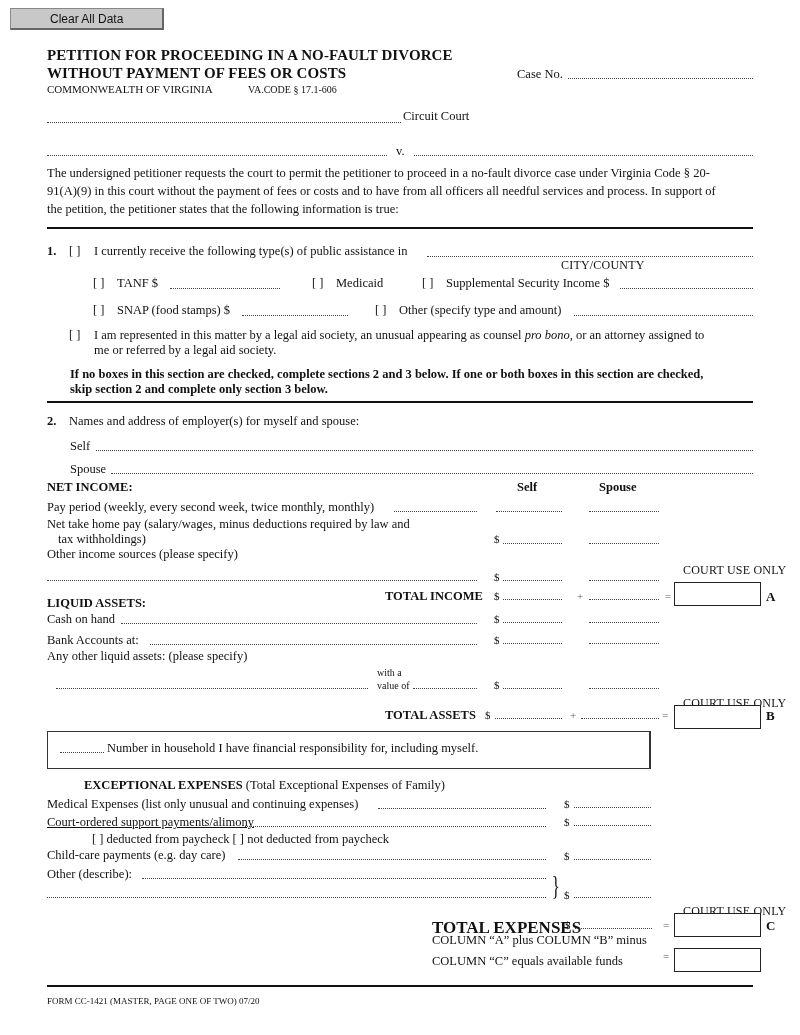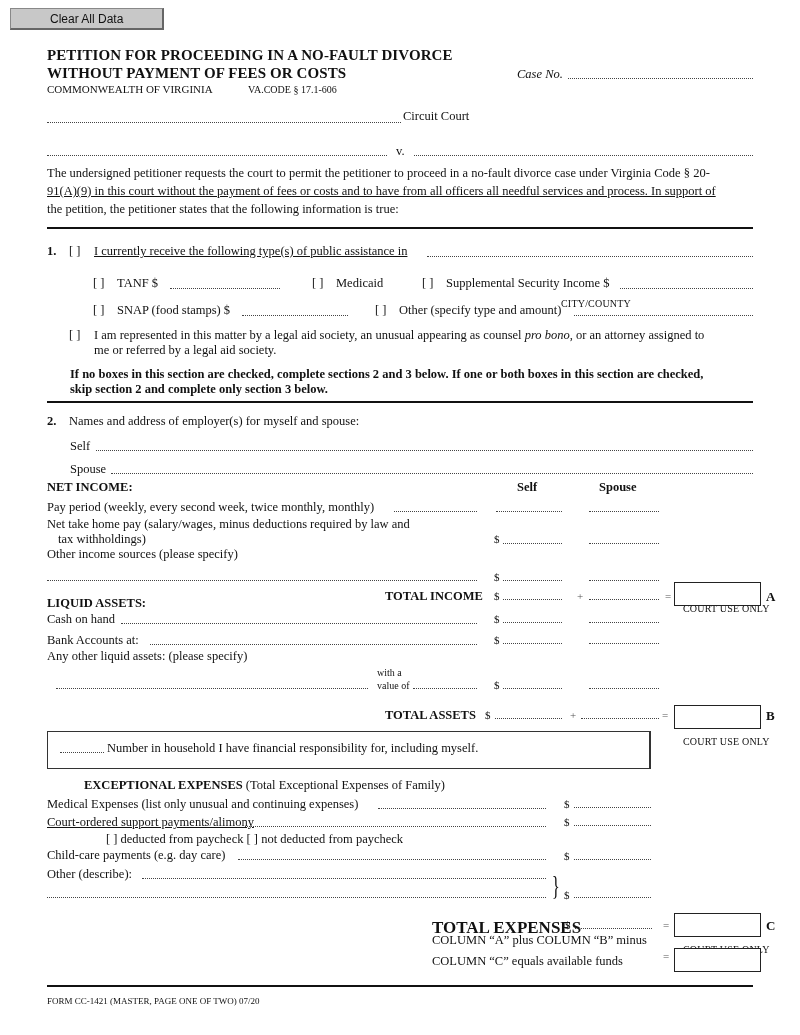--- a/index.html
+++ b/index.html
@@ -7,55 +7,55 @@
          font-family:"Liberation Serif", serif; color:#111; font-size:12.5px; }
   .abs { position:absolute; white-space:nowrap; }
   .b { font-weight:bold; }
   .dots { position:absolute; border-bottom:1px dotted #444; height:0; }
   .clear-btn { position:absolute; left:10px; top:8px; width:154px; height:22px;
     background:#c8c8c8; border:1px solid #888; border-right:2px solid #666; border-bottom:2px solid #666;
     font-family:"Liberation Sans", sans-serif; font-size:12px; color:#111; box-sizing:border-box;
     display:flex; align-items:center; padding-left:39px; cursor:pointer; }
   .title { font-weight:bold; font-size:15px; letter-spacing:0.1px; }
   .small { font-size:11px; }
-  .tiny { font-size:10px; letter-spacing:0.2px;margin-top:40px; }
+  .tiny { font-size:12px; letter-spacing:0.2px; }
   .rule-thick { position:absolute; left:47px; width:706px; height:2px; background:#111; }
   .cbox { position:absolute; border:1px solid #222; background:#fff; box-sizing:border-box; }
   .hhbox { position:absolute; left:47px; top:731px; width:604px; height:38px; border:1px solid #333;
            border-right-width:2px; box-sizing:border-box; }
   .brace { position:absolute; font-size:28px; line-height:28px; transform:scaleX(0.6); }
   .field { cursor:text; }
 </style>
 </head>
 <body>
 
 <div class="clear-btn">Clear All Data</div>
 
 <div class="abs title" style="left:47px;top:47px;">PETITION FOR PROCEEDING IN A NO-FAULT DIVORCE</div>
 <div class="abs title" style="left:47px;top:65px;">WITHOUT PAYMENT OF FEES OR COSTS</div>
 <div class="abs small" style="left:47px;top:83px;">COMMONWEALTH OF VIRGINIA</div>
 <div class="abs small" style="left:248px;top:84px;font-size:10px;">VA.CODE § 17.1-606</div>
-<div class="abs" style="left:517px;top:67px;font-style:italic;">Case No.</div>
+<div class="abs" style="left:517px;top:67px;">Case No.</div>
 <div class="dots field" style="left:568px;top:78px;width:185px;"></div>
 
 <div class="dots field" style="left:47px;top:122px;width:354px;"></div>
 <div class="abs" style="left:403px;top:109px;">Circuit Court</div>
 
 <div class="dots field" style="left:47px;top:155px;width:340px;"></div>
 <div class="abs" style="left:396px;top:144px;">v.</div>
 <div class="dots field" style="left:414px;top:155px;width:339px;"></div>
 
 <div class="abs" style="left:47px;top:166px;">The undersigned petitioner requests the court to permit the petitioner to proceed in a no-fault divorce case under Virginia Code § 20-</div>
-<div class="abs" style="left:47px;top:184px;text-decoration:underline;">91(A)(9) in this court without the payment of fees or costs and to have from all officers all needful services and process.  In support of</div>
+<div class="abs" style="left:47px;top:184px;">91(A)(9) in this court without the payment of fees or costs and to have from all officers all needful services and process.  In support of</div>
 <div class="abs" style="left:47px;top:202px;">the petition, the petitioner states that the following information is true:</div>
 <div class="rule-thick" style="top:227px;"></div>
 
 <div class="abs b" style="left:47px;top:244px;">1.</div>
 <div class="abs" style="left:69px;top:244px;">[  ]</div>
-<div class="abs" style="left:94px;top:244px;text-decoration:underline;">I currently receive the following type(s) of public assistance in</div>
+<div class="abs" style="left:94px;top:244px;">I currently receive the following type(s) of public assistance in</div>
 <div class="dots field" style="left:427px;top:256px;width:326px;"></div>
 <div class="abs tiny" style="left:561px;top:258px;">CITY/COUNTY</div>
 
 <div class="abs" style="left:93px;top:276px;">[  ]</div>
 <div class="abs" style="left:117px;top:276px;">TANF $</div>
 <div class="dots field" style="left:170px;top:288px;width:110px;"></div>
 <div class="abs" style="left:312px;top:276px;">[  ]</div>
 <div class="abs" style="left:336px;top:276px;">Medicaid</div>
 <div class="abs" style="left:422px;top:276px;">[  ]</div>
 <div class="abs" style="left:446px;top:276px;">Supplemental Security Income $</div>
@@ -154,21 +154,21 @@
 <div class="abs" style="left:47px;top:797px;">Medical Expenses (list only unusual and continuing expenses)</div>
 <div class="dots" style="left:378px;top:808px;width:168px;"></div>
 <div class="abs" style="left:564px;top:798px;font-size:11px;">$</div>
 <div class="dots field" style="left:574px;top:807px;width:77px;"></div>
 
 <div class="abs" style="left:47px;top:815px;text-decoration:underline;">Court-ordered support payments/alimony</div>
 <div class="dots" style="left:245px;top:826px;width:301px;"></div>
 <div class="abs" style="left:564px;top:816px;font-size:11px;">$</div>
 <div class="dots field" style="left:574px;top:825px;width:77px;"></div>
 
-<div class="abs" style="left:78px;top:832px;padding-left:28px;">[ ] deducted from paycheck  [ ] not deducted from paycheck</div>
+<div class="abs" style="left:64px;top:832px;padding-left:28px;">[ ] deducted from paycheck  [ ] not deducted from paycheck</div>
 
 <div class="abs" style="left:47px;top:848px;">Child-care payments (e.g. day care)</div>
 <div class="dots" style="left:238px;top:859px;width:308px;"></div>
 <div class="abs" style="left:564px;top:850px;font-size:11px;">$</div>
 <div class="dots field" style="left:574px;top:859px;width:77px;"></div>
 
 <div class="abs" style="left:47px;top:867px;">Other (describe):</div>
 <div class="dots field" style="left:142px;top:878px;width:404px;"></div>
 <div class="dots field" style="left:47px;top:897px;width:499px;"></div>
 <div class="brace" style="left:549px;top:872px;">}</div>

